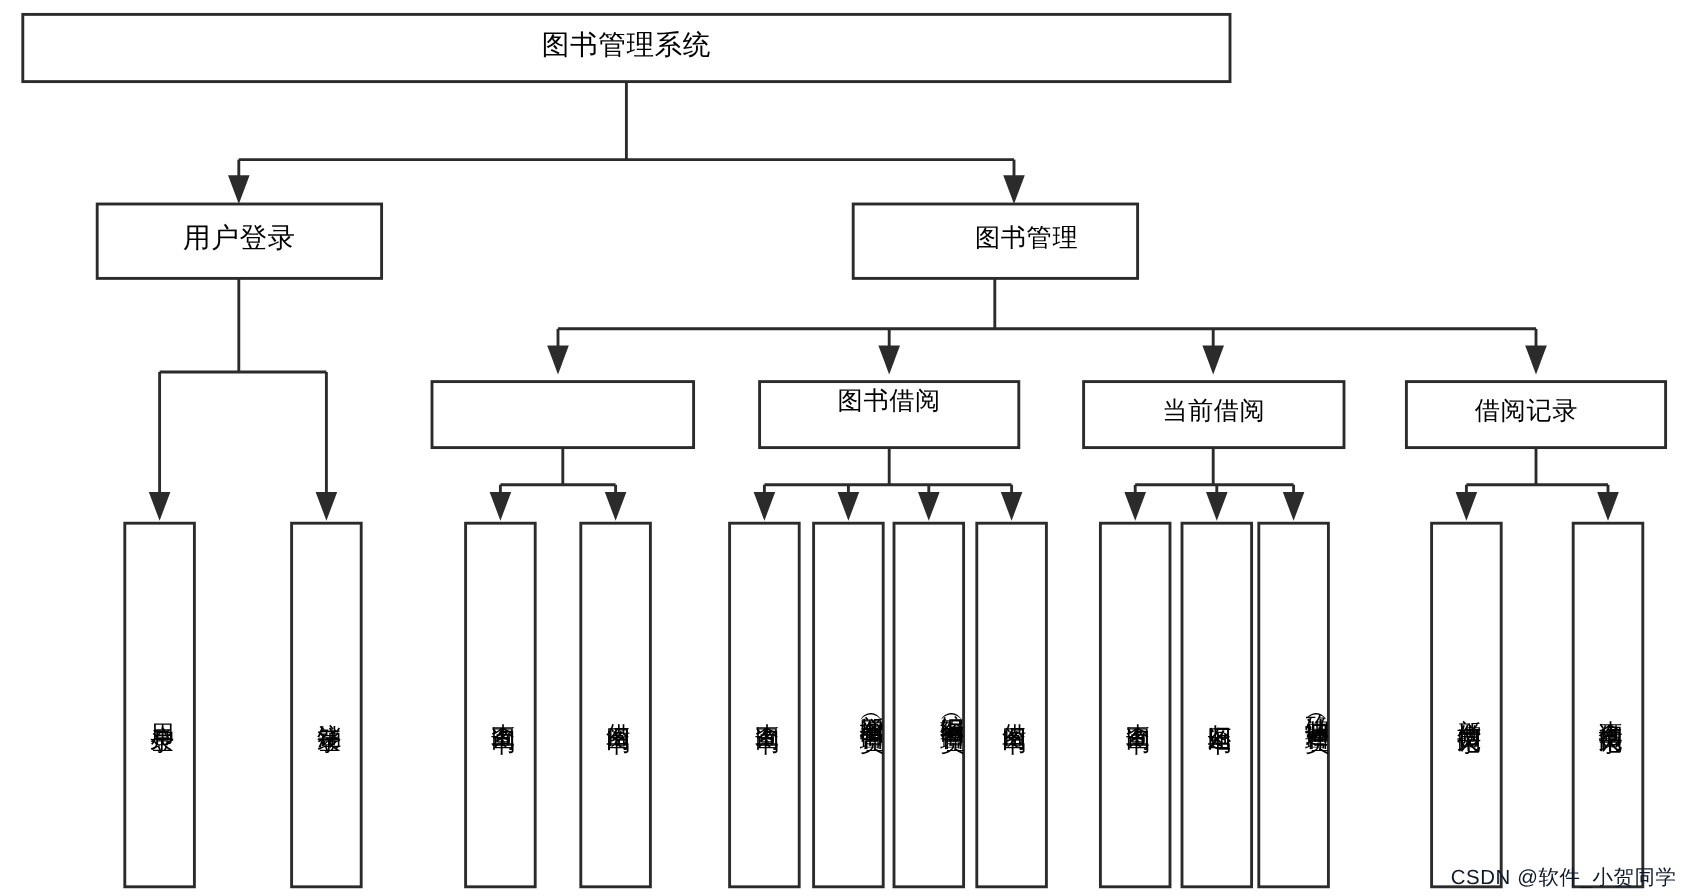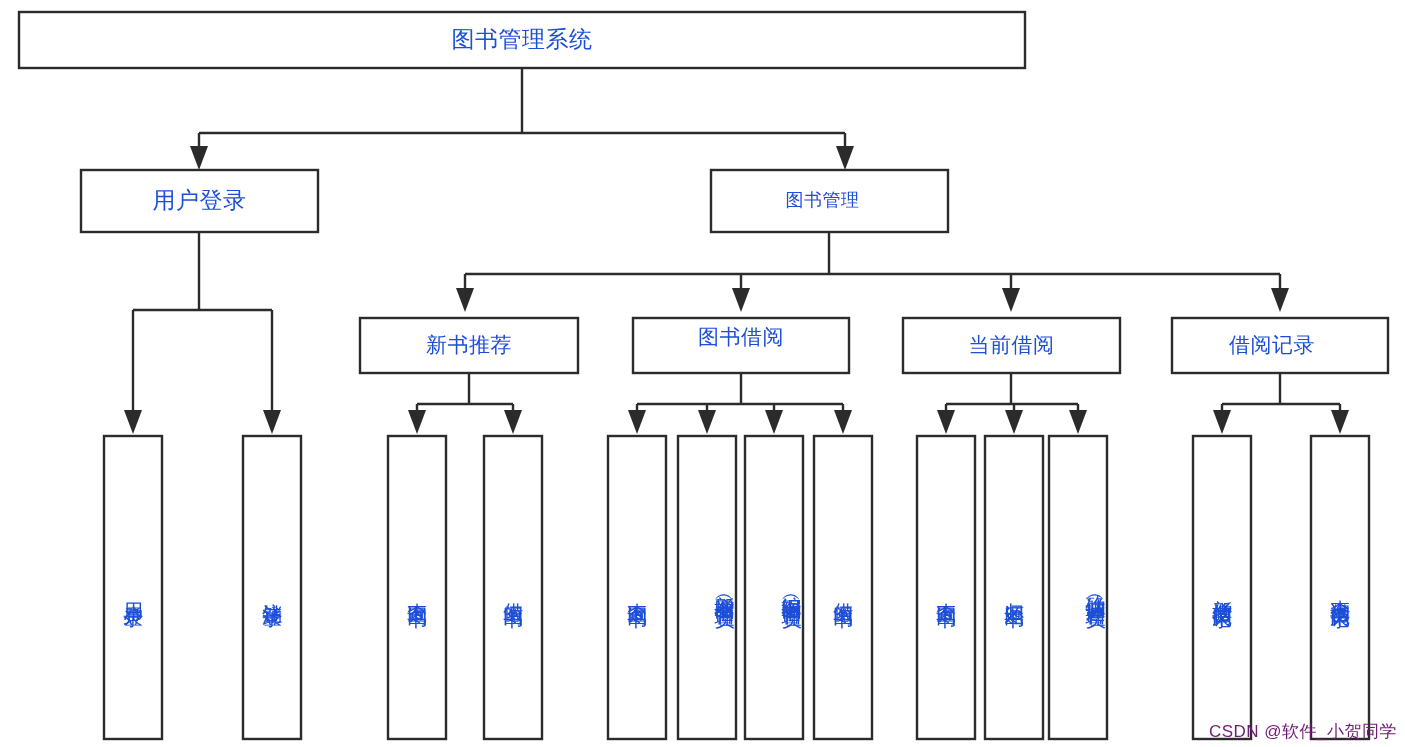--- a/index.html
+++ b/index.html
@@ -37,22 +37,22 @@
   }
   .arrow-head {
     fill: #2b2b2b;
     stroke: none;
   }
   .node-label {
     position: absolute;
     display: flex;
     align-items: center;
     justify-content: center;
-    color: #1d4ed8;
-    font-family: Liberation Serif, serif;
+    color: #000000;
+    font-family: Liberation Mono, monospace;
     font-size: 21px;
     line-height: 1.18;
     letter-spacing: 0.5px;
     pointer-events: none;
     white-space: nowrap;
   }
   .node-label.vertical {
     writing-mode: vertical-rl;
     text-orientation: upright;
     font-size: 20px;
@@ -64,21 +64,21 @@
   }
   .node-label.vertical.tall {
     align-items: flex-start;
     padding-top: 2px;
   }
   #watermark {
     position: absolute;
     right: 8px;
     bottom: 4px;
     font-size: 17px;
-    color: #701a75;
+    color: #0f172a;
     font-family: "Liberation Sans", "DejaVu Sans", sans-serif;
     letter-spacing: 0.5px;
     white-space: nowrap;
   }
 </style>
 </head>
 <body>
 
 <div id="stage">
 
@@ -182,23 +182,22 @@
     <rect class="node-box" x="985" y="436" width="58" height="303"></rect>
     <rect class="node-box" x="1049" y="436" width="58" height="303"></rect>
 
     <rect class="node-box" x="1193" y="436" width="58" height="303"></rect>
     <rect class="node-box" x="1311" y="436" width="58" height="303"></rect>
   </svg>
 
   <div class="node-label" style="left:19px; top:12px; width:1006px; height:56px; font-size:23px;">图书管理系统</div>
 
   <div class="node-label" style="left:81px; top:170px; width:237px; height:62px; font-size:23px;">用户登录</div>
-  <div class="node-label" style="left:717px; top:170px; width:211px; height:62px; font-size:18px;">图书管理</div>
-
-  <div class="node-label" style="left:360px; top:318px; width:218px; height:55px;">新书推荐</div>
+  <div class="node-label" style="left:750px; top:170px; width:211px; height:62px; font-size:21px;">图书管理</div>
+
   <div class="node-label" style="left:633px; top:318px; width:216px; height:38px;">图书借阅</div>
   <div class="node-label" style="left:903px; top:318px; width:217px; height:55px;">当前借阅</div>
   <div class="node-label" style="left:1172px; top:318px; width:200px; height:55px;">借阅记录</div>
 
   <div class="node-label vertical" style="left:104px; top:476px; width:58px; height:225px; align-items:center;">用户登录</div>
   <div class="node-label vertical" style="left:243px; top:476px; width:58px; height:225px; align-items:center;">注销登录</div>
 
   <div class="node-label vertical" style="left:388px; top:476px; width:58px; height:225px; align-items:center;">查询图书</div>
   <div class="node-label vertical" style="left:484px; top:476px; width:58px; height:225px; align-items:center;">借阅图书</div>
 

